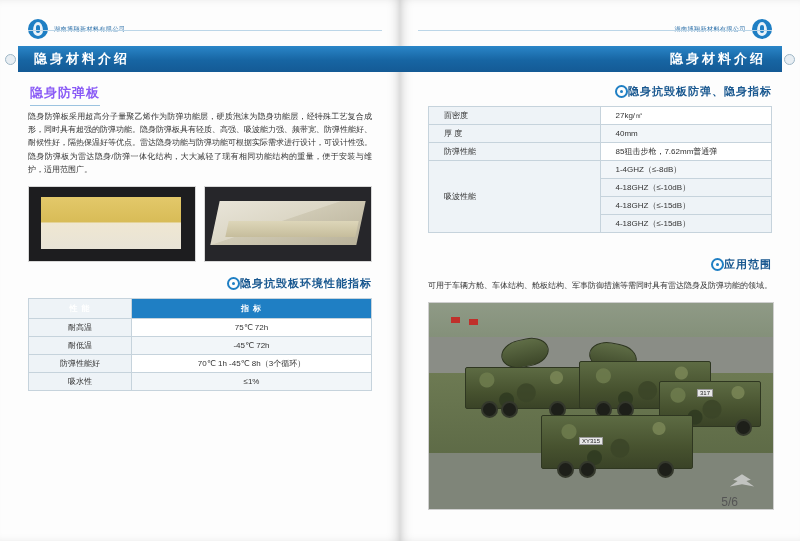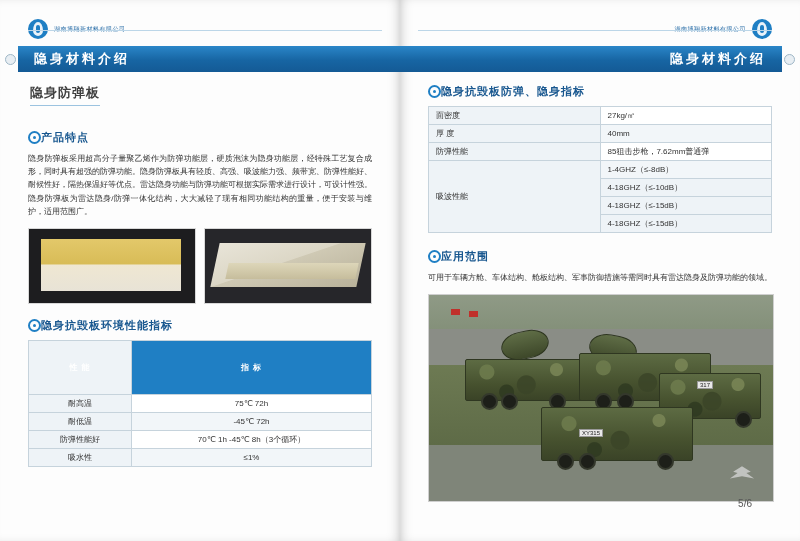--- a/index.html
+++ b/index.html
@@ -28,68 +28,68 @@
   .titlebar.r{left:0;right:18px;padding-right:16px;justify-content:flex-end;}
   .titlebar .t{color:#fff;font-size:13px;letter-spacing:3px;font-weight:bold;}
   .bar-dot{position:absolute;top:54px;width:9px;height:9px;border-radius:50%;background:#e8eef3;border:1px solid #9fb7c7;}
   .bar-dot.l{left:5px;}
   .bar-dot.r{right:5px;}
 
   .content{position:absolute;left:28px;right:28px;top:84px;bottom:24px;}
   .sheet.right .content{left:28px;right:28px;}
 
   
-  .sec{display:flex;align-items:center;margin-bottom:7px;}
+  .sec{display:flex;align-items:center;margin-bottom:7px;justify-content:flex-end;}
   .sec .ring{width:13px;height:13px;border-radius:50%;border:2px solid #1f7fc4;box-sizing:border-box;position:relative;flex:0 0 auto;}
   .sec .ring:after{content:"";position:absolute;left:3px;top:3px;width:3px;height:3px;border-radius:50%;background:#1f7fc4;}
   .sec .txt{font-size:11px;color:#18578f;font-weight:bold;letter-spacing:1px;}
 
-  .h-main{font-size:13px;color:#404040;font-weight:bold;letter-spacing:1px;margin:0 0 24px 2px;}
+  .h-main{font-size:13px;color:#8b5cf6;font-weight:bold;letter-spacing:1px;margin:0 0 4px 2px;}
   .h-underline{border-bottom:1px solid #9cc3e0;display:inline-block;padding-bottom:3px;}
 
   .para{font-size:8px;line-height:1.65;color:#333;text-align:justify;margin:0 0 10px 0;}
 
   
   .photos{display:flex;gap:8px;margin:4px 0 14px 0;}
   .photo{width:168px;height:74px;border:1px solid #d8d8d8;position:relative;overflow:hidden;}
   .photo.p1{background:#1d1d1f;}
   .photo.p1:before{content:"";position:absolute;left:12px;top:10px;width:140px;height:52px;background:linear-gradient(180deg,#e3c86a 0%,#d8bc57 48%,#efe7d2 50%,#e8e3d6 100%);}
   .photo.p2{background:#26262a;}
   .photo.p2:before{content:"";position:absolute;left:10px;top:14px;width:146px;height:44px;background:linear-gradient(160deg,#e8e4d8 0%,#dcd7c6 45%,#cfc9b4 46%,#b9b29a 100%);transform:skewX(-12deg);}
   .photo.p2:after{content:"";position:absolute;left:22px;top:34px;width:130px;height:16px;background:linear-gradient(180deg,#ddd6b9,#c6bd9c);transform:skewX(-12deg);}
 
   
   table{border-collapse:collapse;width:100%;font-size:8px;color:#333;}
   td,th{border:1px solid #c6d3dc;padding:3px 5px;text-align:center;font-weight:normal;}
-  thead td{background:#1f7fc4;color:#fff;font-weight:bold;letter-spacing:1px;padding:21px 5px;}
+  thead td{background:#1f7fc4;color:#fff;font-weight:bold;letter-spacing:1px;padding:4px 5px;}
   tbody tr:nth-child(even){background:#f2f6f9;}
   tbody tr:nth-child(odd){background:#ffffff;}
   .tb-left{width:92px;background:#eef3f7 !important;}
   .idx-tbl td:first-child{background:#eef3f7;width:78px;}
   .idx-tbl .band{background:#eef3f7;vertical-align:middle;margin-left:44px;}
-  .idx-tbl td{text-align:left;padding-left:7px;}
+  .idx-tbl td{text-align:left;padding-left:15px;}
 
   
   .armyphoto{position:relative;width:100%;height:206px;margin-top:8px;border:1px solid #cfcfcf;overflow:hidden;background:#7c8a63;}
   .sky{position:absolute;left:0;top:0;right:0;height:56px;background:linear-gradient(180deg,#8f9a86 0%,#7d8a72 100%);}
   .road{position:absolute;left:0;top:34px;right:0;height:40px;background:#8a8d86;}
   .road2{position:absolute;left:0;top:150px;right:0;height:56px;background:#7f8579;}
   .grass{position:absolute;left:0;top:70px;right:0;height:86px;background:linear-gradient(180deg,#6d7a53 0%,#5d6a46 100%);}
   .truck{position:absolute;background:linear-gradient(180deg,#5d6b43 0%,#47522f 60%,#3a4327 100%);border:1px solid #2f3721;border-radius:2px;}
   .truck .cam{position:absolute;inset:0;background:
      radial-gradient(circle at 18% 30%, #6f7d4e 0 7px, transparent 8px),
      radial-gradient(circle at 52% 62%, #3b4528 0 9px, transparent 10px),
      radial-gradient(circle at 78% 24%, #7b8757 0 6px, transparent 7px),
      radial-gradient(circle at 35% 80%, #2f3a21 0 7px, transparent 8px);
      opacity:.85;}
   .wheel{position:absolute;width:13px;height:13px;border-radius:50%;background:#1d1f19;border:2px solid #34382c;}
   .dish{position:absolute;width:46px;height:26px;border-radius:50%/60%;background:linear-gradient(180deg,#5f6d46,#3d4729);border:1px solid #2e3620;transform:rotate(-12deg);}
   .plate{position:absolute;background:#e8e8e8;color:#222;font-size:6px;padding:0 2px;border:1px solid #999;}
   .redflag{position:absolute;width:9px;height:6px;background:#c0302b;}
-  .pagenum{position:absolute;right:20px;bottom:8px;font-size:10px;color:#555;}
+  .pagenum{position:absolute;right:34px;bottom:8px;font-size:12px;color:#555;}
   .emblem{position:absolute;right:14px;bottom:16px;width:34px;height:22px;opacity:.75;}
 </style>
 </head>
 <body>
 
 <div class="page">
   <div class="spread">
 
     <div class="sheet left">
 
@@ -103,24 +103,20 @@
         <span class="t">隐身材料介绍</span>
       </div>
       <span class="bar-dot l"></span>
 
       <div class="content">
 
         <div class="h-main">
           <span class="h-underline">隐身防弹板</span>
         </div>
 
-        <div class="sec">
-          <span class="ring"></span>
-          <span class="txt">产品特点</span>
-        </div>
 
         <p class="para">隐身防弹板采用超高分子量聚乙烯作为防弹功能层，硬质泡沫为隐身功能层，经特殊工艺复合成形，同时具有超强的防弹功能。隐身防弹板具有轻质、高强、吸波能力强、频带宽、防弹性能好、耐候性好，隔热保温好等优点。雷达隐身功能与防弹功能可根据实际需求进行设计，可设计性强。隐身防弹板为雷达隐身/防弹一体化结构，大大减轻了现有相同功能结构的重量，便于安装与维护，适用范围广。</p>
 
         <div class="photos">
           <div class="photo p1"></div>
           <div class="photo p2"></div>
         </div>
 
         <div class="sec">
           <span class="ring"></span>
@@ -200,21 +196,21 @@
             </tr>
             <tr>
               <td>4-18GHZ（≤-15dB）</td>
             </tr>
             <tr>
               <td>4-18GHZ（≤-15dB）</td>
             </tr>
           </tbody>
         </table>
 
-        <div class="sec" style="margin-top:16px">
+        <div class="sec" style="margin-top:24px">
           <span class="ring"></span>
           <span class="txt">应用范围</span>
         </div>
 
         <p class="para">可用于车辆方舱、车体结构、舱板结构、军事防御措施等需同时具有雷达隐身及防弹功能的领域。</p>
 
         <div class="armyphoto">
           <div class="sky"></div>
           <div class="road"></div>
           <div class="grass"></div>

